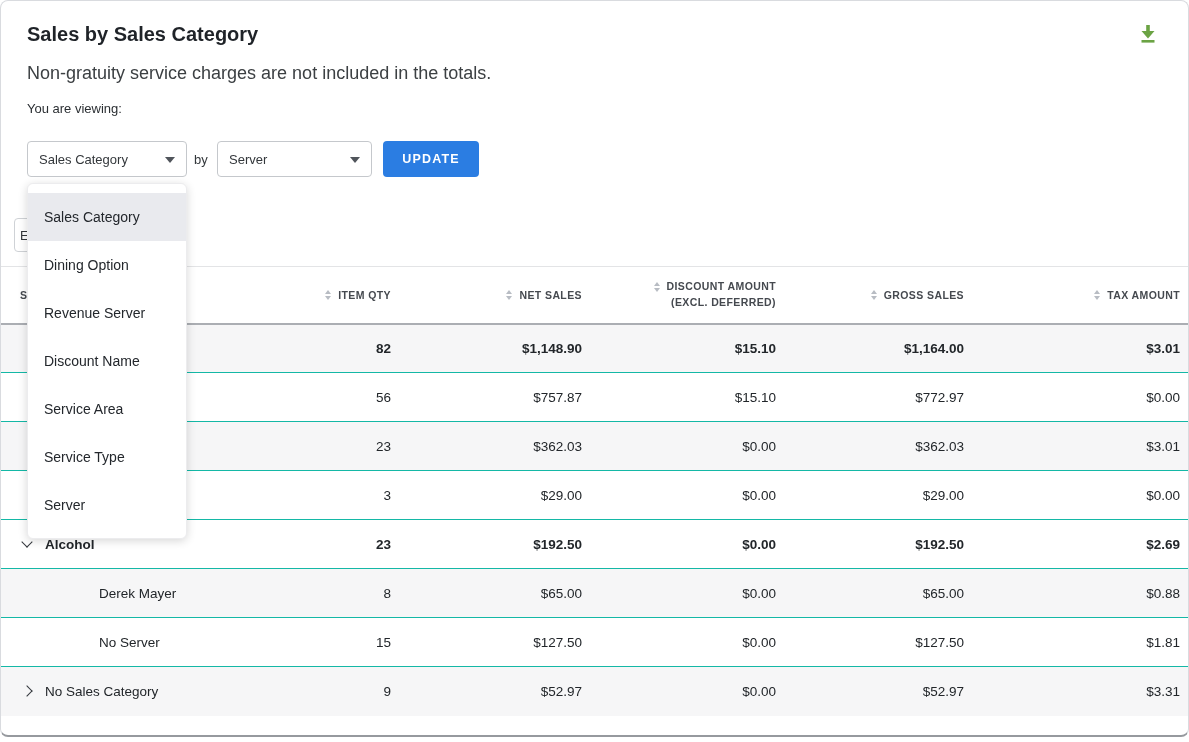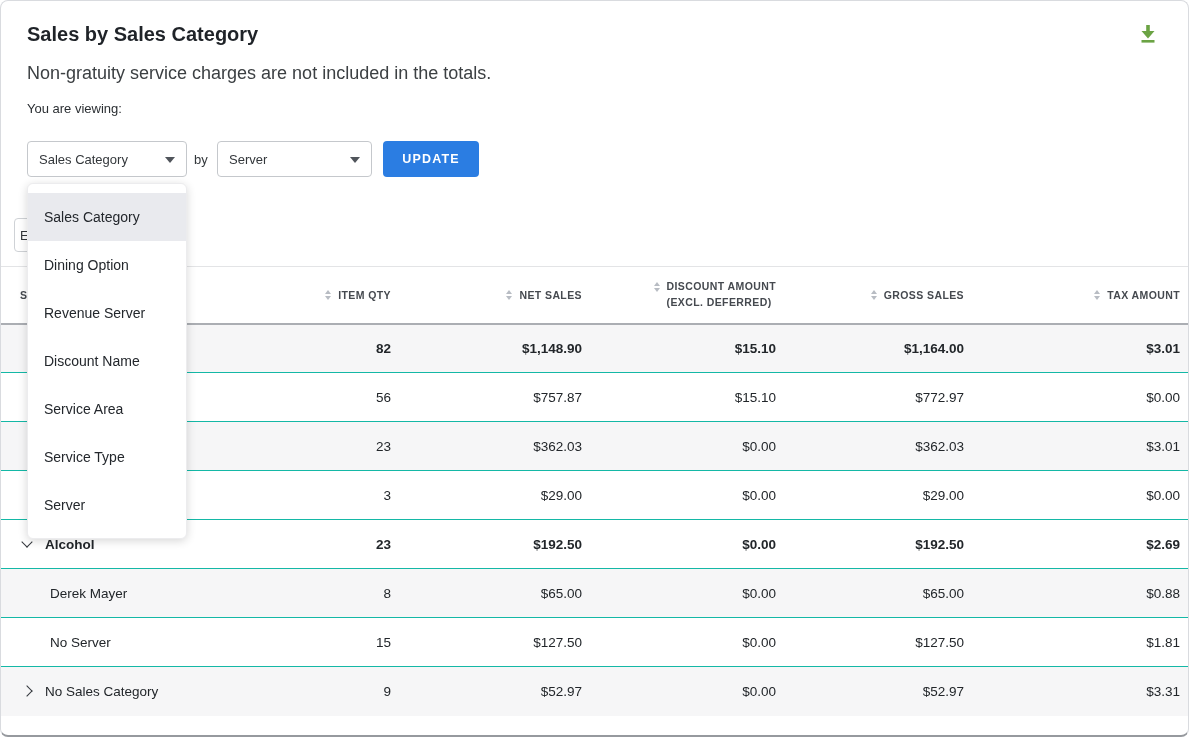--- a/index.html
+++ b/index.html
@@ -51,35 +51,35 @@
   .menu-item.selected { background:#e9eaee; }
 
   
   .table-wrap { position:absolute; left:0; top:265px; width:1189px; }
   table { width:100%; border-collapse:collapse; table-layout:fixed; }
   thead th { border-top:1px solid #e3e4e6; border-bottom:2px solid #abaeb3;
     height:57px; font-size:10.5px; font-weight:700; letter-spacing:.4px;
     color:#45494f; vertical-align:middle; cursor:pointer; }
   .h-flex { display:flex; justify-content:flex-end; align-items:center; }
   .h-flex2 { display:flex; justify-content:flex-end; align-items:flex-start; }
-  .h-lines { text-align:left; line-height:1.5; }
+  .h-lines { text-align:right; line-height:1.5; }
   .sort { display:inline-flex; flex-direction:column; gap:2px; margin-right:7px; }
   .h-flex2 .sort { margin-top:3px; }
   .tri-up { width:0; height:0; border-left:3.5px solid transparent; border-right:3.5px solid transparent; border-bottom:4px solid #b8bcc3; }
   .tri-dn { width:0; height:0; border-left:3.5px solid transparent; border-right:3.5px solid transparent; border-top:4px solid #b8bcc3; }
   tbody td { height:49px; border-top:1px solid #14b8a6; font-size:13.5px;
     color:#22262a; vertical-align:middle; }
   tbody tr:first-child td { border-top:none; }
   tr.shaded td { background:#f6f6f7; }
   tr.bold td { font-weight:700; }
   td.num, th.num-h { text-align:right; }
   td.last, th.last { padding-right:10px; }
   th.cat-h { text-align:left; padding-left:19px; }
   .cat-cell { display:flex; align-items:center; padding-left:22px; }
-  .cat-cell.ind1 { padding-left:49px;align-items:flex-end; }
+  .cat-cell.ind1 { padding-left:98px;align-items:flex-end; }
   .chev { display:inline-block; width:8px; height:8px;
     border-right:1.6px solid #33373c; border-bottom:1.6px solid #33373c; cursor:pointer; }
   .chev.down { transform:rotate(45deg); margin-right:14px; margin-top:-4px; }
   .chev.right { transform:rotate(-45deg); margin-right:14px; }
 </style>
 </head>
 <body>
 
 <div class="card">
 

